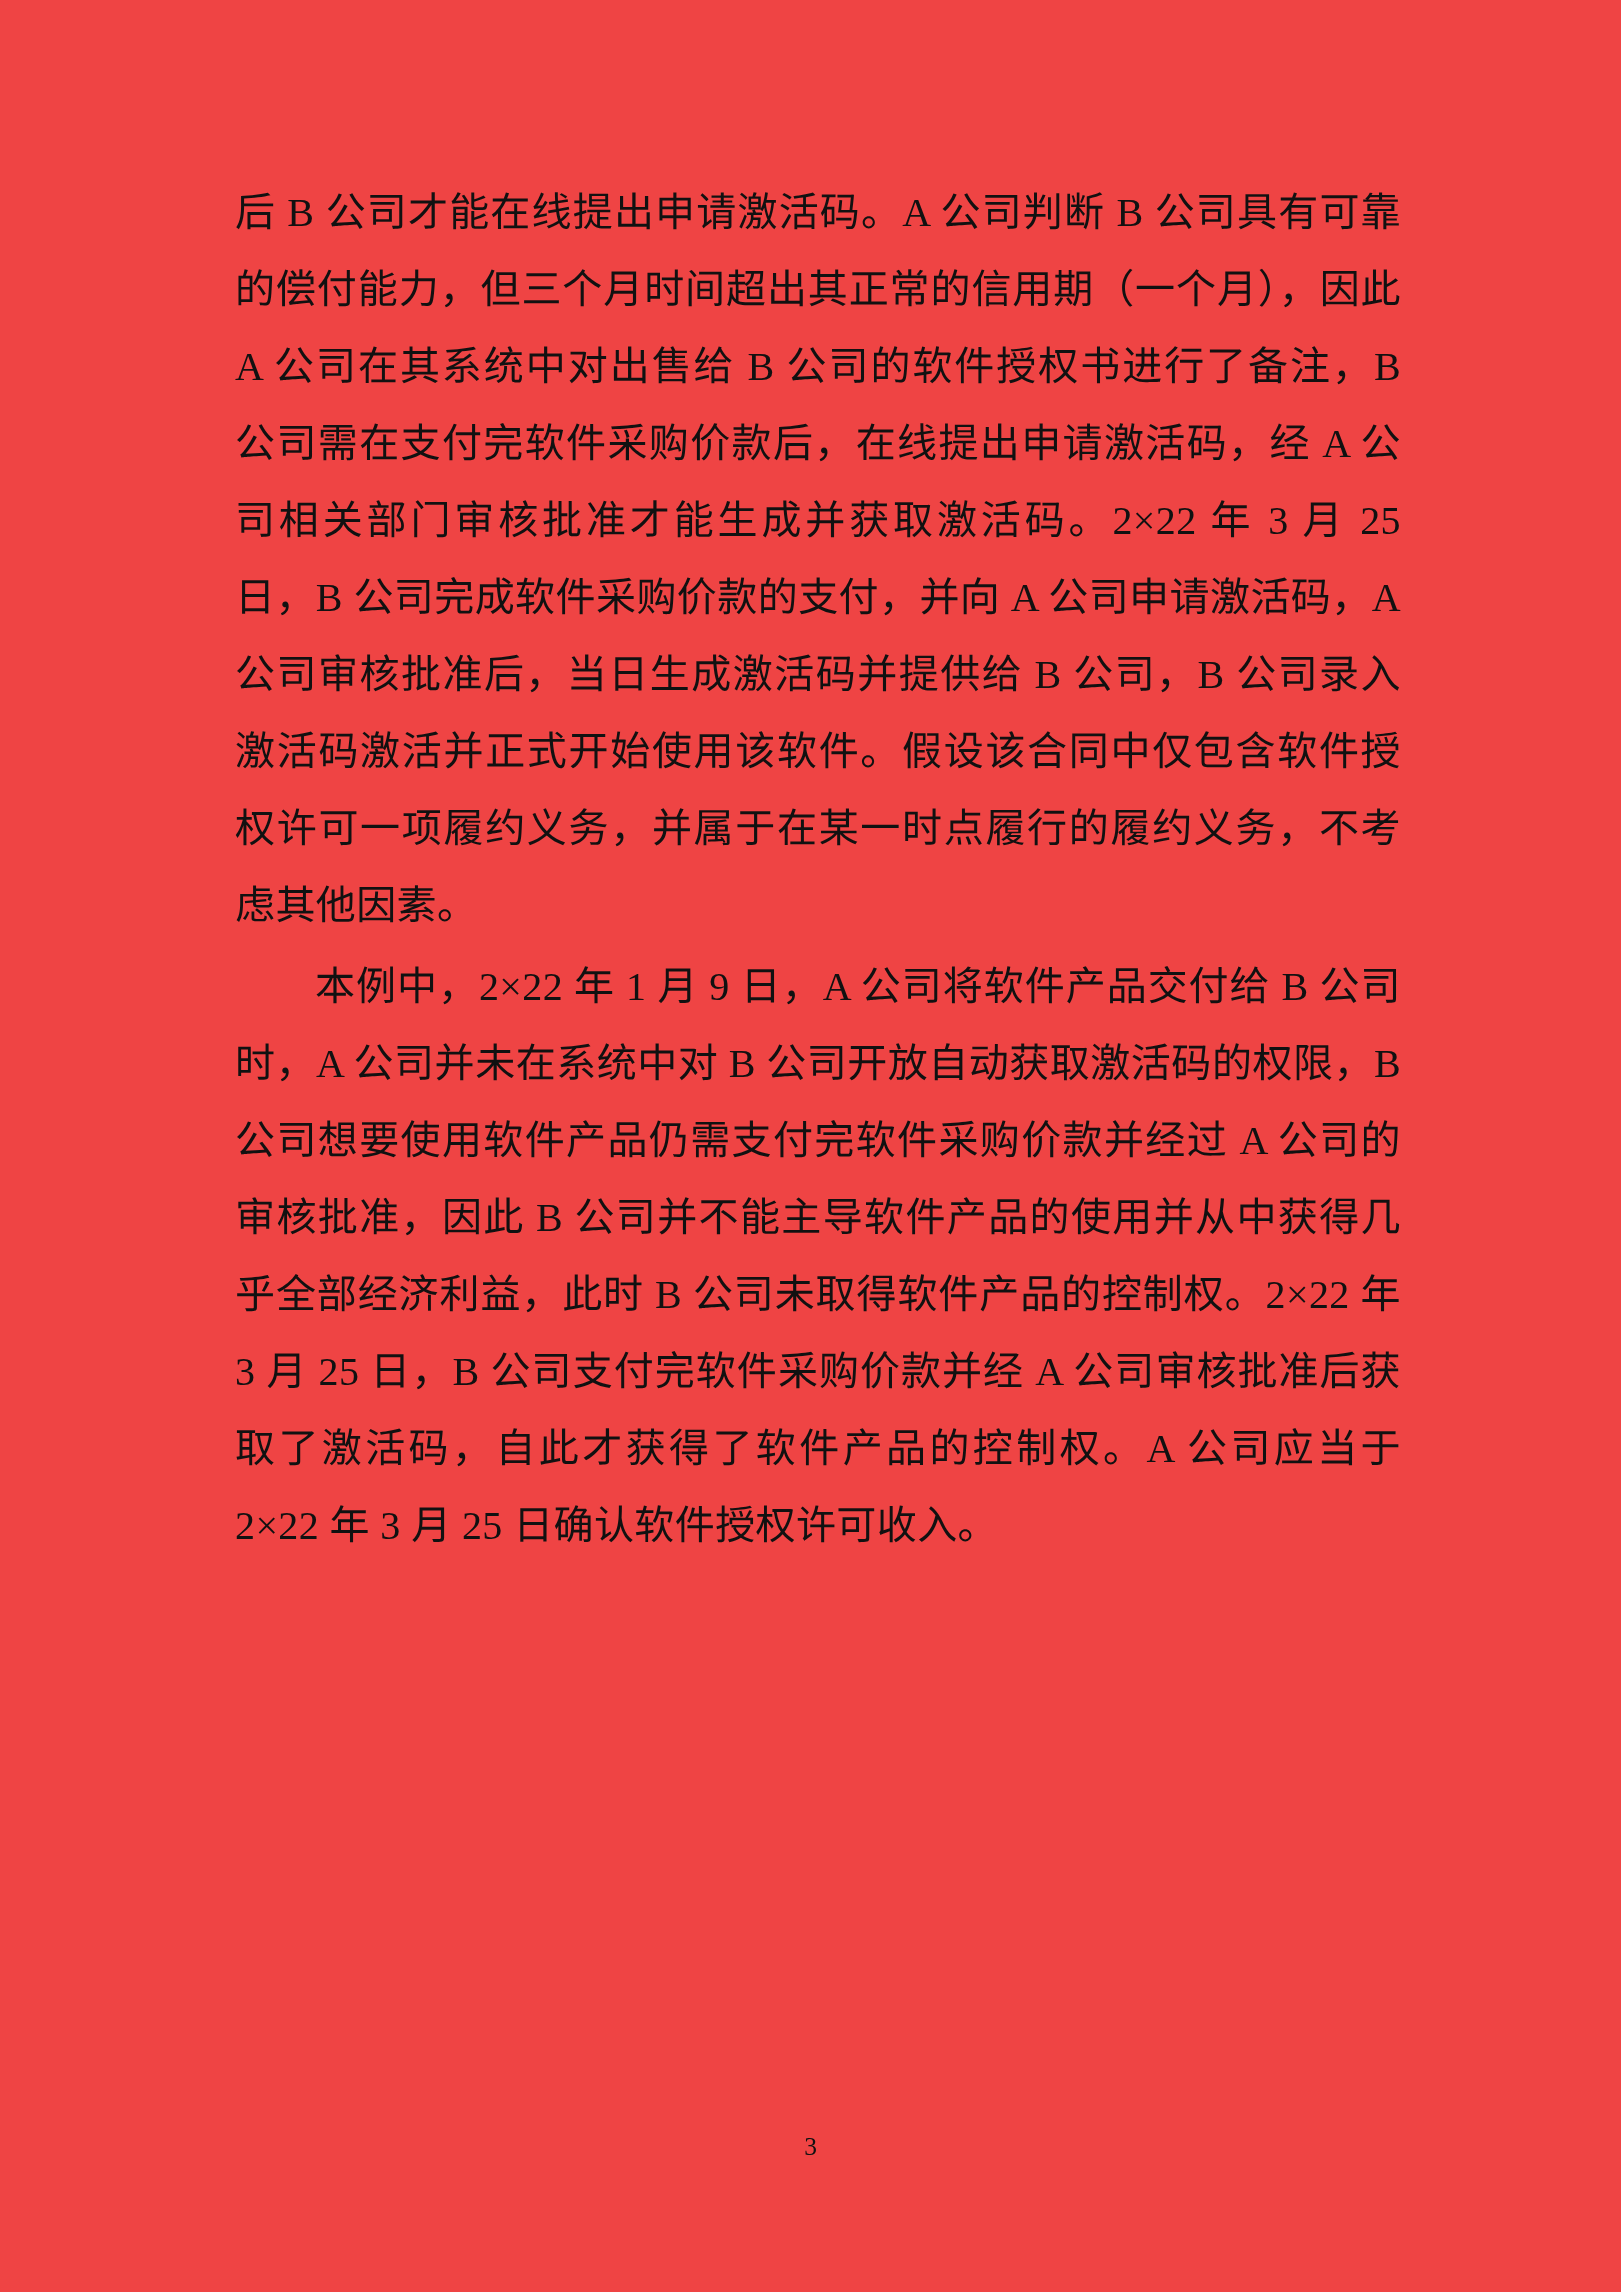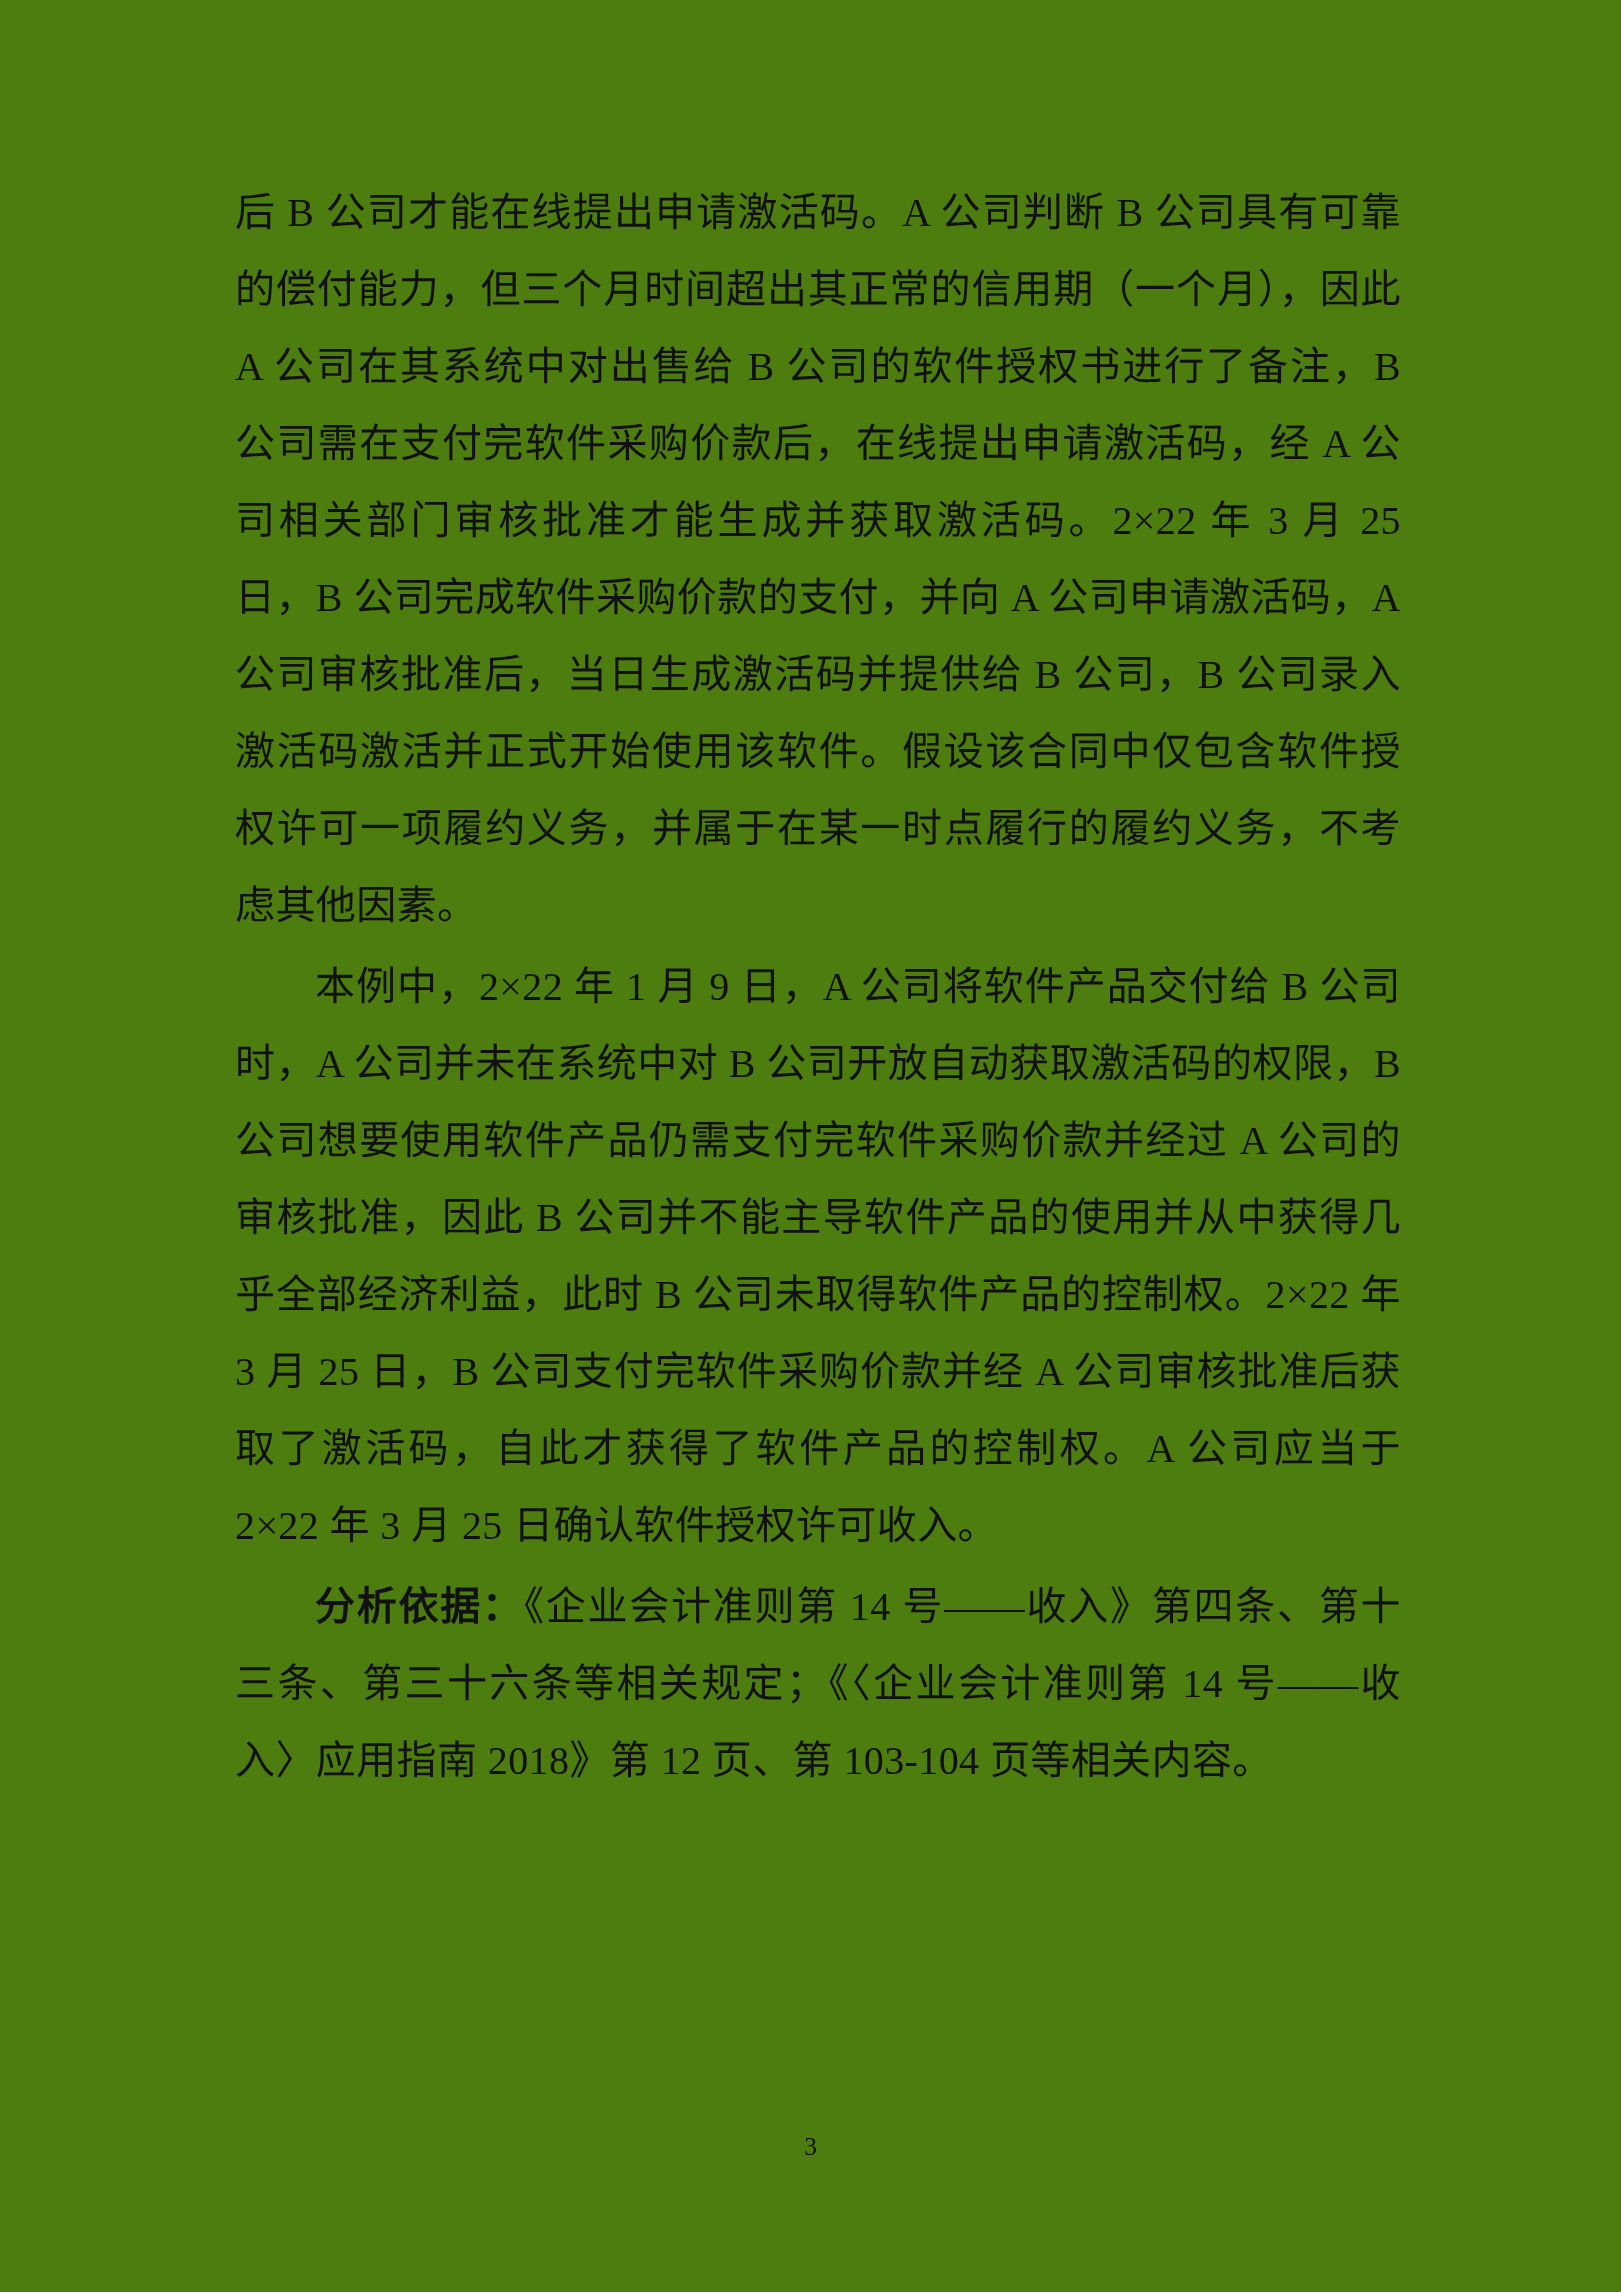--- a/index.html
+++ b/index.html
@@ -10,21 +10,21 @@
   }
   body {
     font-family: "Liberation Serif", "DejaVu Serif", serif;
     color: #000000;
   }
   .page {
     position: relative;
     width: 1621px;
     height: 2293px;
     margin: 0 auto;
-    background: #4d7c0f;
+    background: #ef4444;
     box-sizing: border-box;
     overflow: hidden;
   }
   .content {
     position: absolute;
     left: 235px;
     top: 174px;
     width: 1166px;
   }
   .para {
@@ -61,20 +61,19 @@
 <body>
 
 <div class="page">
 
   <div class="content">
 
     <p class="para">后 B 公司才能在线提出申请激活码。A 公司判断 B 公司具有可靠的偿付能力，但三个月时间超出其正常的信用期（一个月），因此 A 公司在其系统中对出售给 B 公司的软件授权书进行了备注，B 公司需在支付完软件采购价款后，在线提出申请激活码，经 A 公司相关部门审核批准才能生成并获取激活码。2×22 年 3 月 25 日，B 公司完成软件采购价款的支付，并向 A 公司申请激活码，A 公司审核批准后，当日生成激活码并提供给 B 公司，B 公司录入激活码激活并正式开始使用该软件。假设该合同中仅包含软件授权许可一项履约义务，并属于在某一时点履行的履约义务，不考虑其他因素。</p>
 
     <p class="para indent">本例中，2×22 年 1 月 9 日，A 公司将软件产品交付给 B 公司时，A 公司并未在系统中对 B 公司开放自动获取激活码的权限，B 公司想要使用软件产品仍需支付完软件采购价款并经过 A 公司的审核批准，因此 B 公司并不能主导软件产品的使用并从中获得几乎全部经济利益，此时 B 公司未取得软件产品的控制权。2×22 年 3 月 25 日，B 公司支付完软件采购价款并经 A 公司审核批准后获取了激活码，自此才获得了软件产品的控制权。A 公司应当于 2×22 年 3 月 25 日确认软件授权许可收入。</p>
 
-    <p class="para indent"><span class="label-bold">分析依据：</span><span>《企业会计准则第 14 号——收入》第四条、第十三条、第三十六条等相关规定；《〈企业会计准则第 14 号——收入〉应用指南 2018》第 12 页、第 103-104 页等相关内容。</span></p>
 
   </div>
 
   <div class="page-number">3</div>
 
 </div>
 
 
 </body></html>

